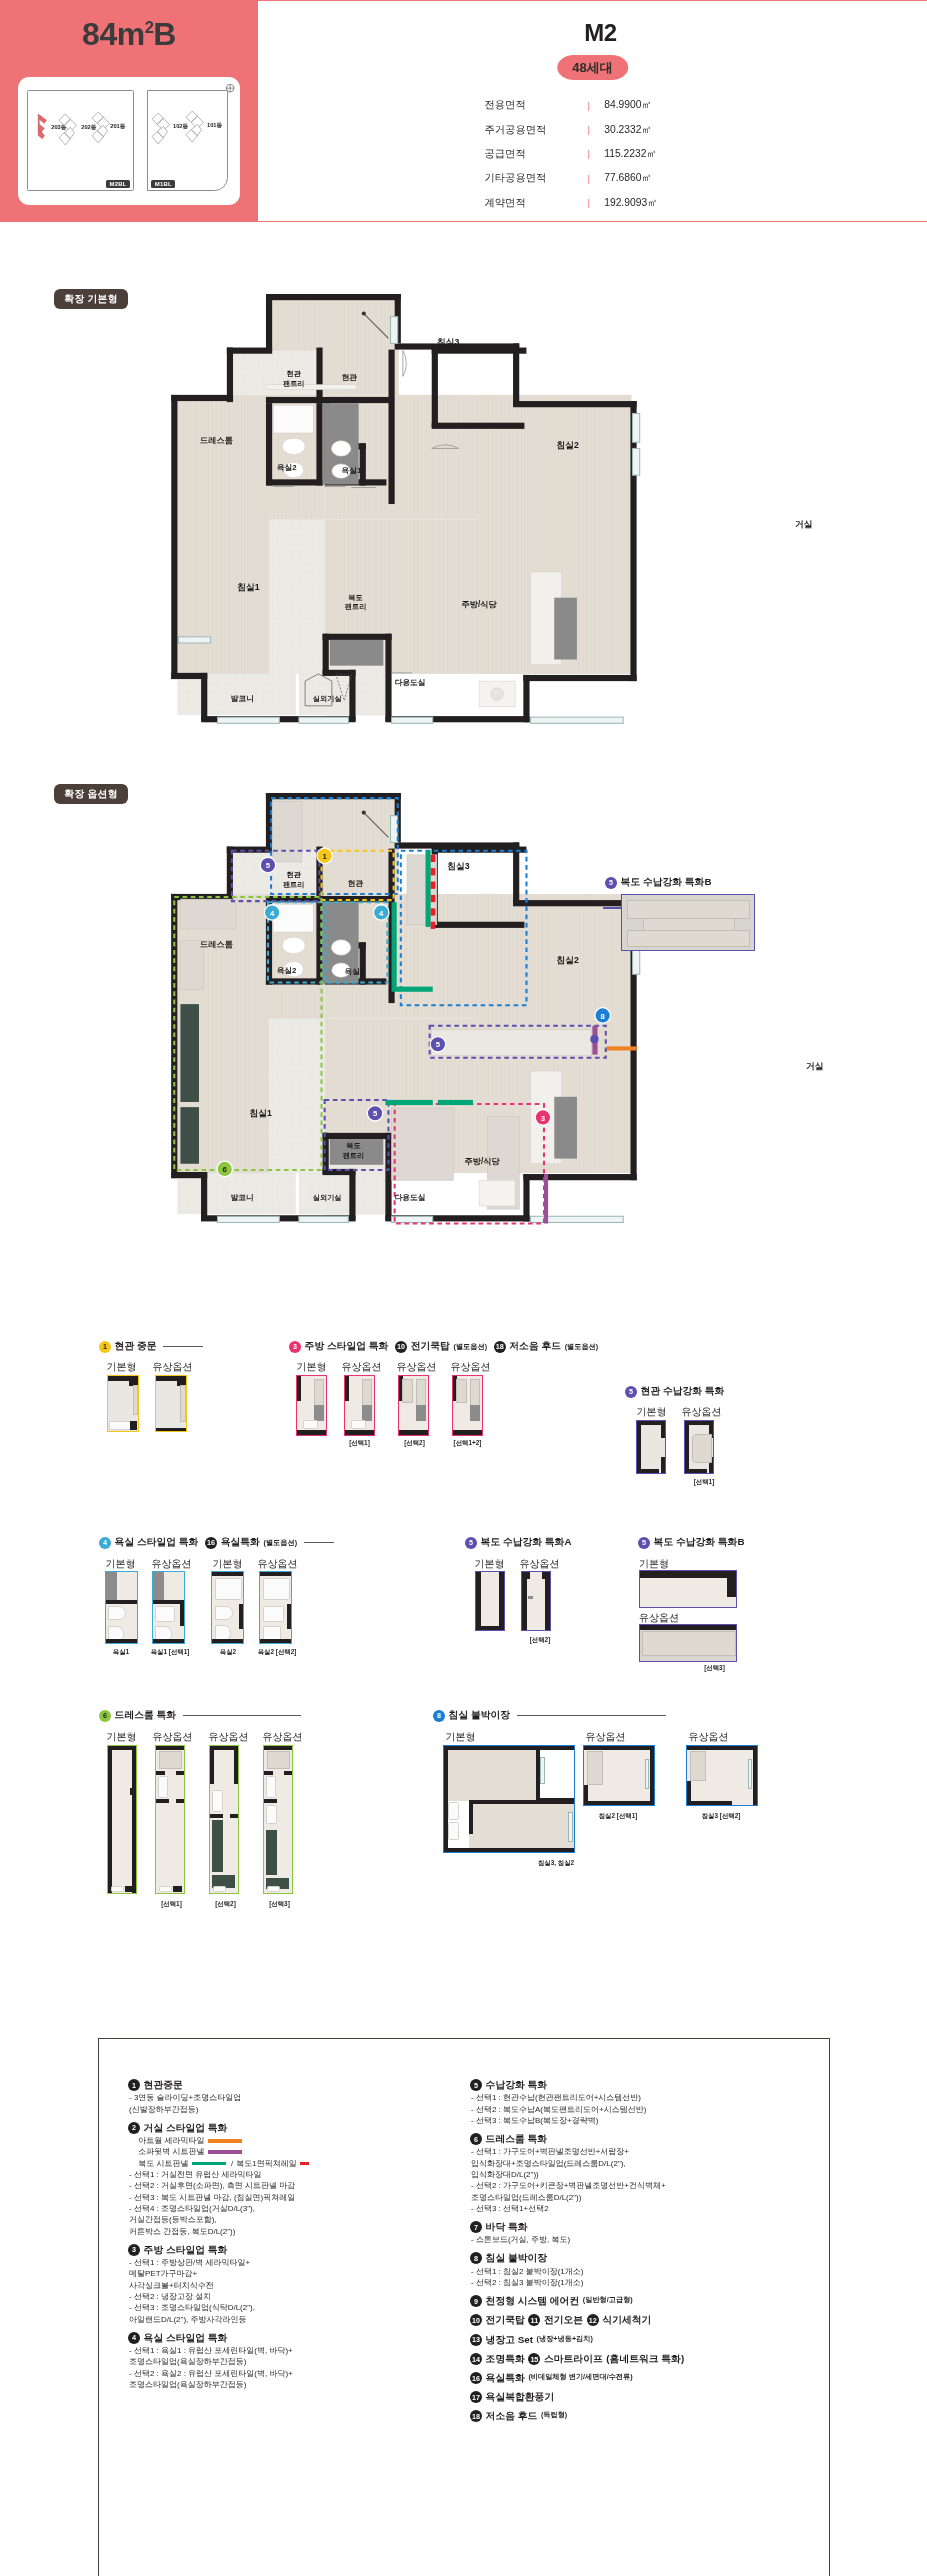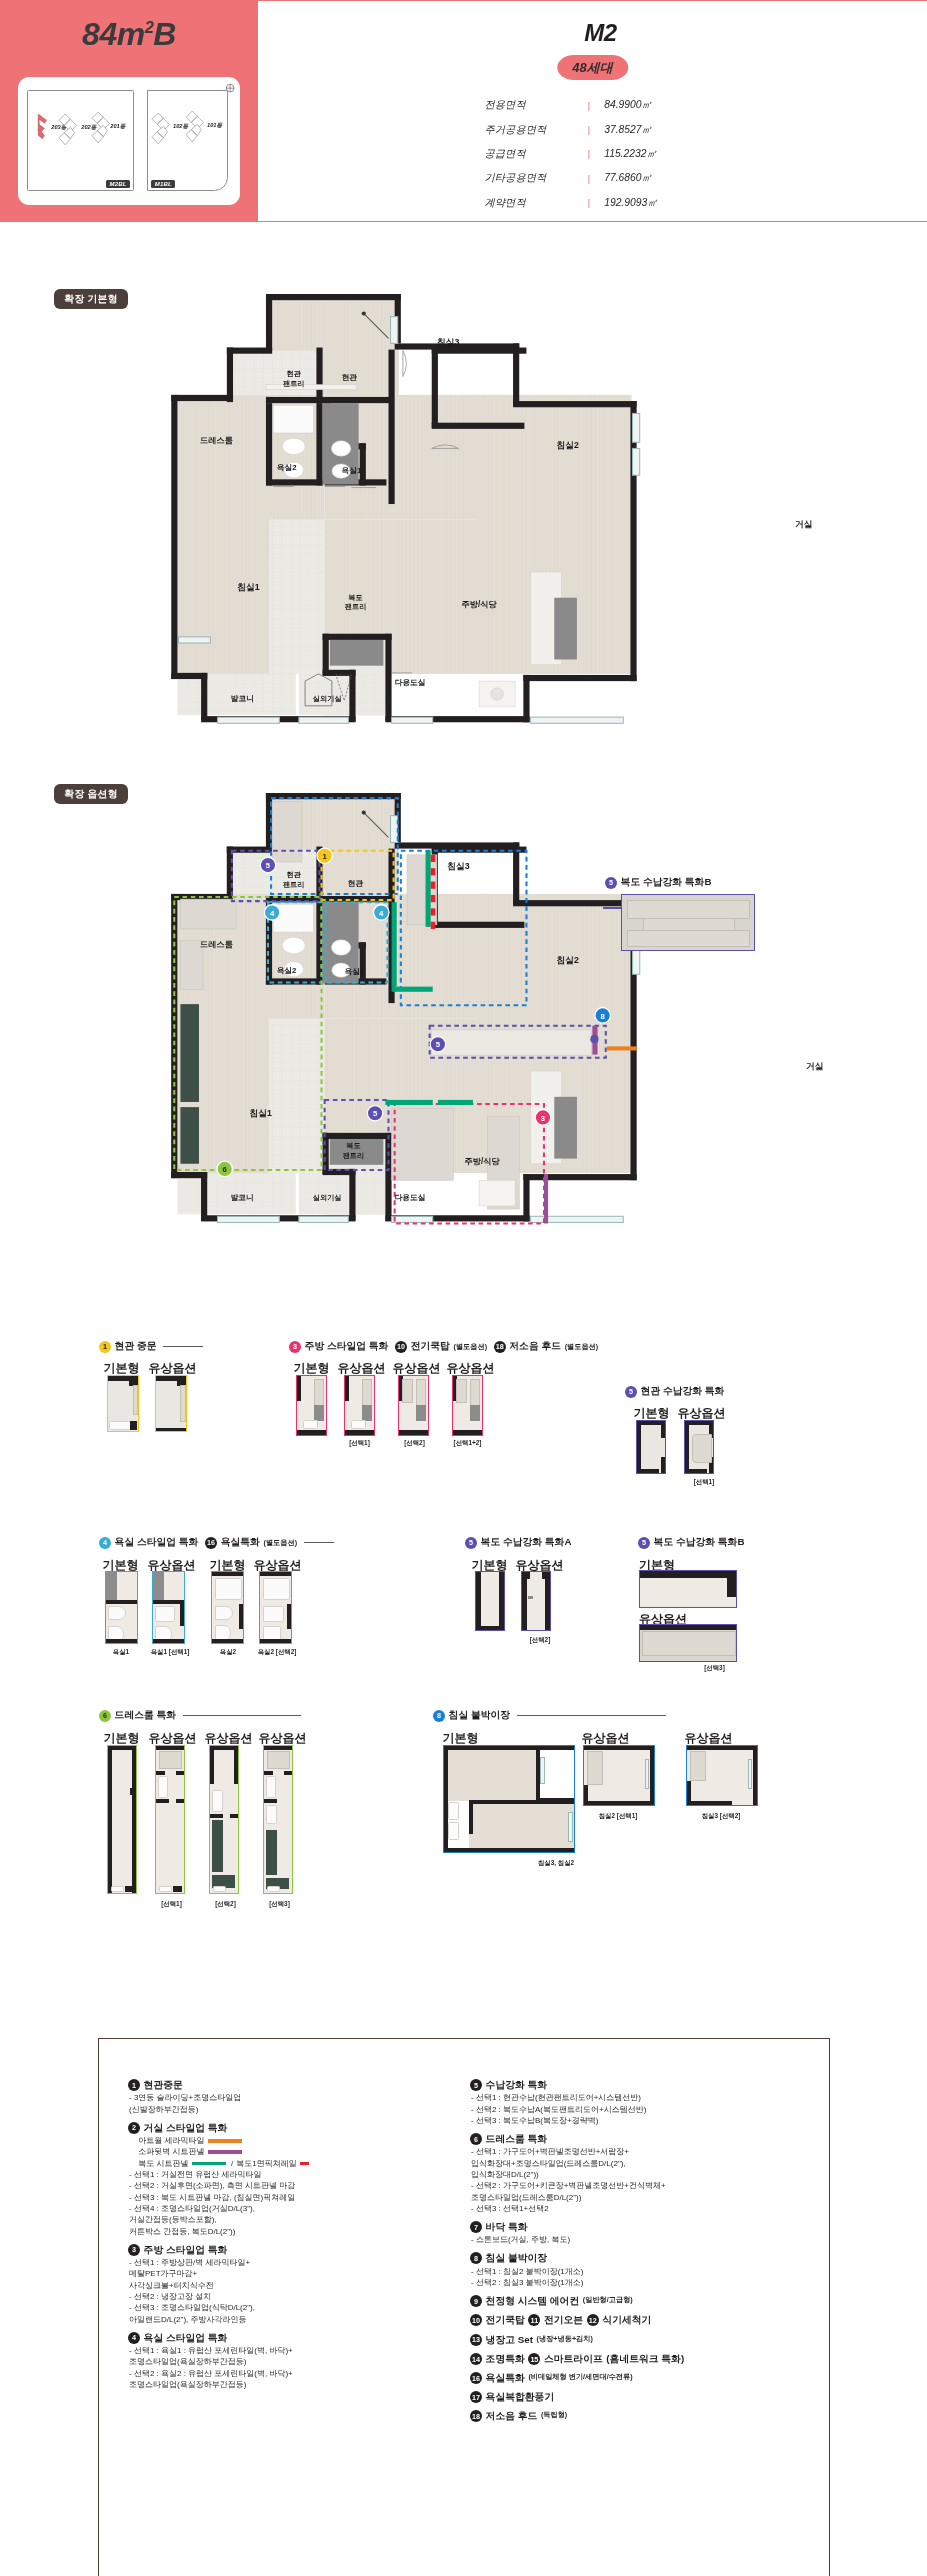--- a/index.html
+++ b/index.html
@@ -7,21 +7,21 @@
   body {
     width:927px; height:2626px;
     background:#ffffff;
     font-family:"Liberation Sans", "DejaVu Sans", sans-serif;
     color:#231f20;
     position:relative;
     overflow:hidden;
   }
 
   
-  .header { position:relative; width:859px; height:222px;font-style:italic; }
+  .header { position:relative; width:859px; height:222px; }
   .hdr-red {
     position:absolute; left:0; top:0; width:258px; height:222px;
     background:#ef7376;
   }
   .hdr-title {
     position:absolute; left:0; top:15.5px; width:258px;
     text-align:center; font-size:32px; font-weight:bold; color:#3b3b3b;
     letter-spacing:-0.5px;
   }
   .hdr-title sup { font-size:16.5px; vertical-align:super; }
@@ -97,21 +97,21 @@
     width:12px; height:12px; border-radius:50%; flex:0 0 auto;
     font-size:7.2px; font-weight:bold; color:#fff;
   }
   .num.dark { background:#231f20; color:#fff; }
   .opt-sub { font-size:7.2px; font-weight:bold; }
   .rule {
     height:1px; background:#5a5a5a; display:inline-block;
     vertical-align:middle;
   }
   .col-head {
-    position:absolute; font-size:12px; font-weight:bold; text-align:center;
+    position:absolute; font-size:10px; font-weight:normal; text-align:center;
   }
   .thumb {
     position:absolute; background:#efebe4; overflow:hidden;
   }
   .thumb .wall { position:absolute; background:#231f20; }
   .thumb .fur  { position:absolute; background:#dedad2; border:0.5px solid #c3bfb7; }
   .thumb .tile { position:absolute; background:#e9e7e2; }
   .thumb .grn  { position:absolute; background:#3d4f47; }
   .thumb .wht  { position:absolute; background:#fbfbfb; border:0.5px solid #d5d2cc; border-radius:1.5px; }
   .thumb .drk  { position:absolute; background:#8c8c8c; }
@@ -221,21 +221,21 @@
     <table class="area-table">
       <tbody>
           <tr>
         <td class="lbl">전용면적</td>
         <td class="sep">|</td>
         <td class="val"><span>84.9900</span>㎡</td>
       </tr>
       <tr>
         <td class="lbl">주거공용면적</td>
         <td class="sep">|</td>
-        <td class="val"><span>37.8527</span>㎡</td>
+        <td class="val"><span>30.2332</span>㎡</td>
       </tr>
       <tr>
         <td class="lbl">공급면적</td>
         <td class="sep">|</td>
         <td class="val"><span>115.2232</span>㎡</td>
       </tr>
       <tr>
         <td class="lbl">기타공용면적</td>
         <td class="sep">|</td>
         <td class="val"><span>77.6860</span>㎡</td>

